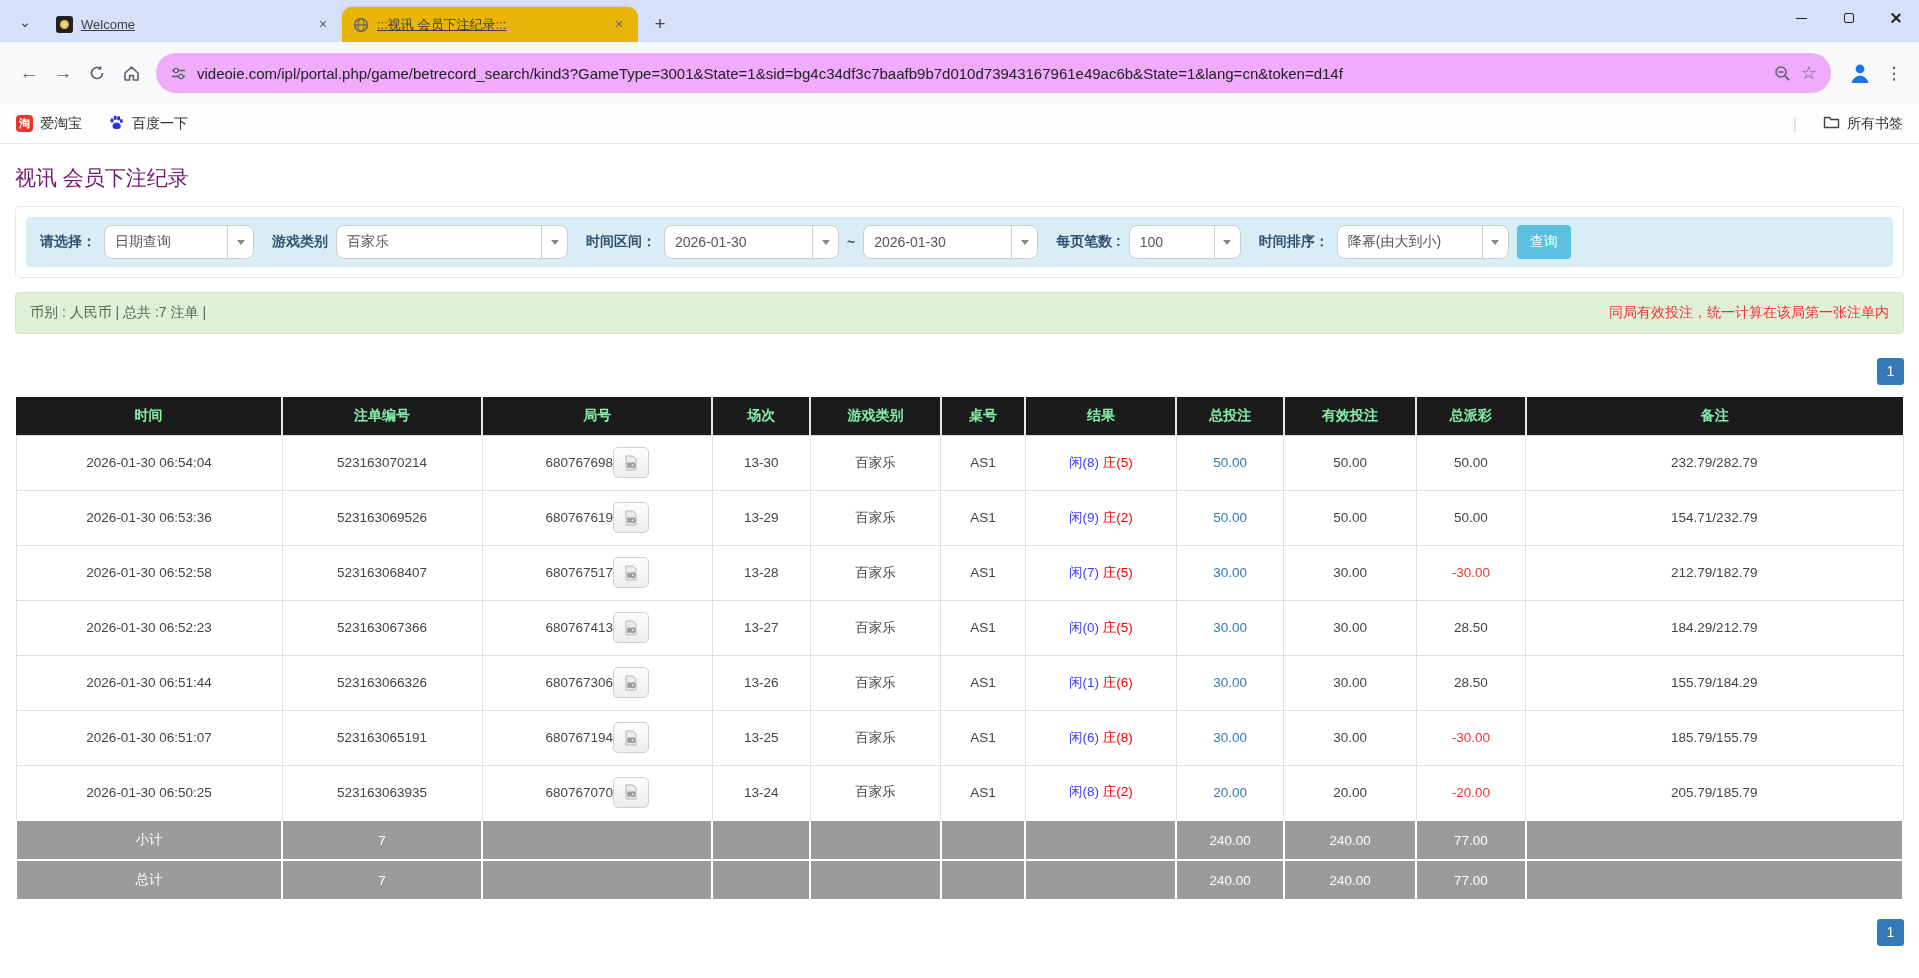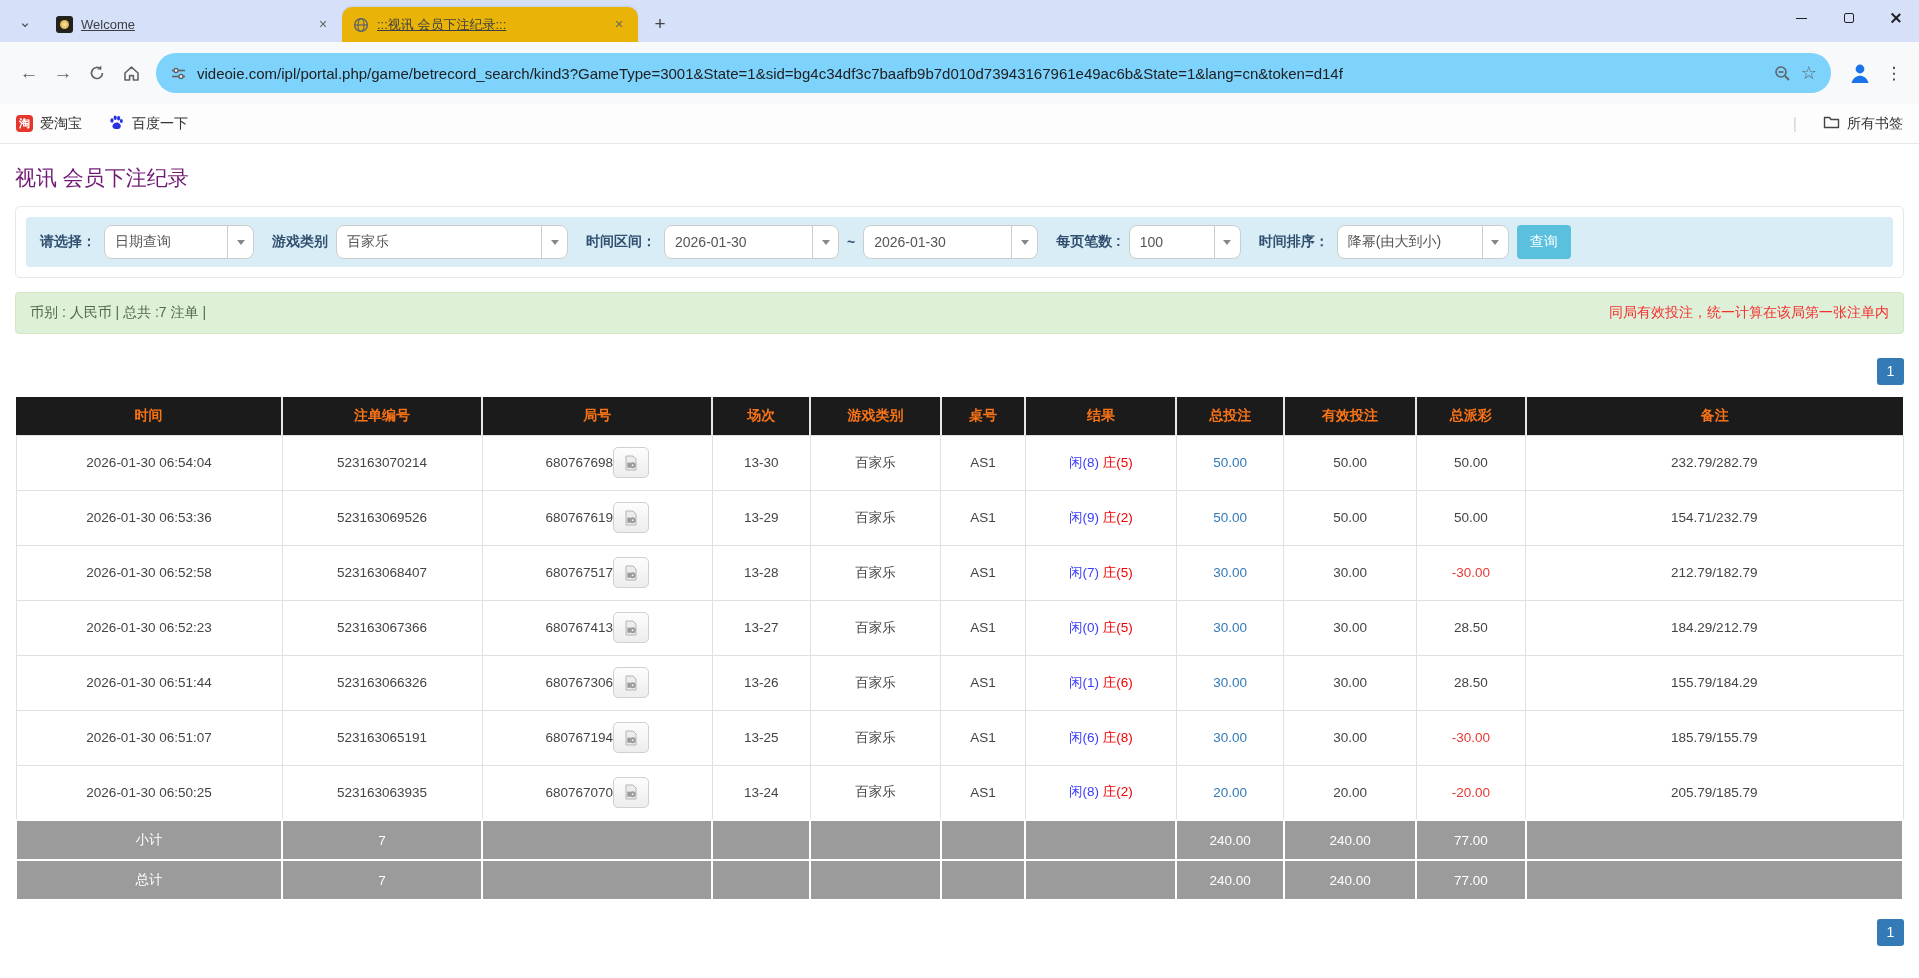--- a/index.html
+++ b/index.html
@@ -28,21 +28,21 @@
   .win-btn { width:47px; height:36px; display:flex; align-items:center; justify-content:center; cursor:pointer; }
   .glyph-min { width:11px; height:1px; background:#202124; display:block; }
   .glyph-max { width:10px; height:10px; border:1px solid #202124; border-radius:2px; display:block; }
   .glyph-close { position:relative; width:12px; height:12px; display:block; }
   .glyph-close::before,.glyph-close::after { content:""; position:absolute; left:5px; top:0; width:1.5px; height:12px; background:#202124; }
   .glyph-close::before { transform:rotate(45deg); } .glyph-close::after { transform:rotate(-45deg); }
 
   .toolbar { height:62px; background:#f8f9fb; display:flex; align-items:center; padding:0 12px; }
   .nav-icon { width:34px; height:34px; display:flex; align-items:center; justify-content:center;
     font-size:19px; color:#5f6368; border-radius:50%; cursor:pointer; flex:0 0 auto; }
-  .omnibox { flex:1; height:40px; background:#7dd3fc; border-radius:20px; margin:0 8px;
+  .omnibox { flex:1; height:40px; background:#f0abfc; border-radius:20px; margin:0 8px;
     display:flex; align-items:center; padding:0 14px; gap:10px; min-width:0; }
   .url-text { flex:1; font-size:15px; color:#202124; white-space:nowrap; overflow:hidden; }
   .omni-icon { flex:0 0 auto; display:flex; align-items:center; justify-content:center; color:#5f6368; cursor:pointer; }
   .star { font-size:18px; }
   .avatar { width:30px; height:30px; border-radius:50%; display:flex; align-items:center; justify-content:center;
     margin:0 6px; cursor:pointer; }
   .menu-dots { font-size:17px; color:#3c4043; width:26px; text-align:center; cursor:pointer; }
 
   .bookmarks { height:40px; background:#fdfdfe; border-bottom:1px solid #e6e8ec; display:flex;
     align-items:center; padding:0 16px; gap:26px; font-size:14px; color:#333; }
@@ -78,21 +78,21 @@
   .summary-left { color:#4c6a4c; }
   .summary-right { color:#f42f2f; }
 
   .pagi { margin:24px 15px 12px; text-align:right; }
   .pagi.bottom { margin:18px 15px 0; }
   .page-btn { display:inline-block; min-width:27px; height:27px; line-height:27px; text-align:center;
     background:var(--pagination_blue,#337ab7); color:#fff; border-radius:3px; font-size:14px; cursor:pointer; }
 
   table.records { width:calc(100% - 30px); margin:0 15px; border-collapse:collapse; text-align:center;
     font-size:13.5px; color:#444; table-layout:fixed; }
-  .records th { background:#1b1b1b; color:#f97316; font-weight:bold; height:38px; font-size:14px;
+  .records th { background:#1b1b1b; color:#86efac; font-weight:bold; height:38px; font-size:14px;
     border-right:2px solid #e8e8e8; }
   .records th:last-child { border-right:none; }
   .records tbody td { height:55px; border:1px solid #e0e0e0; background:#fff; }
   .records tfoot td { height:40px; background:#9b9b9b; color:#fff; border:2px solid #fff; }
   .round-wrap { display:inline-flex; align-items:center; }
   .vid-btn { width:36px; height:31px; border:1px solid #d0d0d0; border-radius:5px;
     background:linear-gradient(#fdfdfd,#ededed); display:inline-flex; align-items:center;
     justify-content:center; cursor:pointer; }
   .player { color:var(--player_blue,#3b3bff); }
   .banker { color:var(--banker_red,#f00000); }

